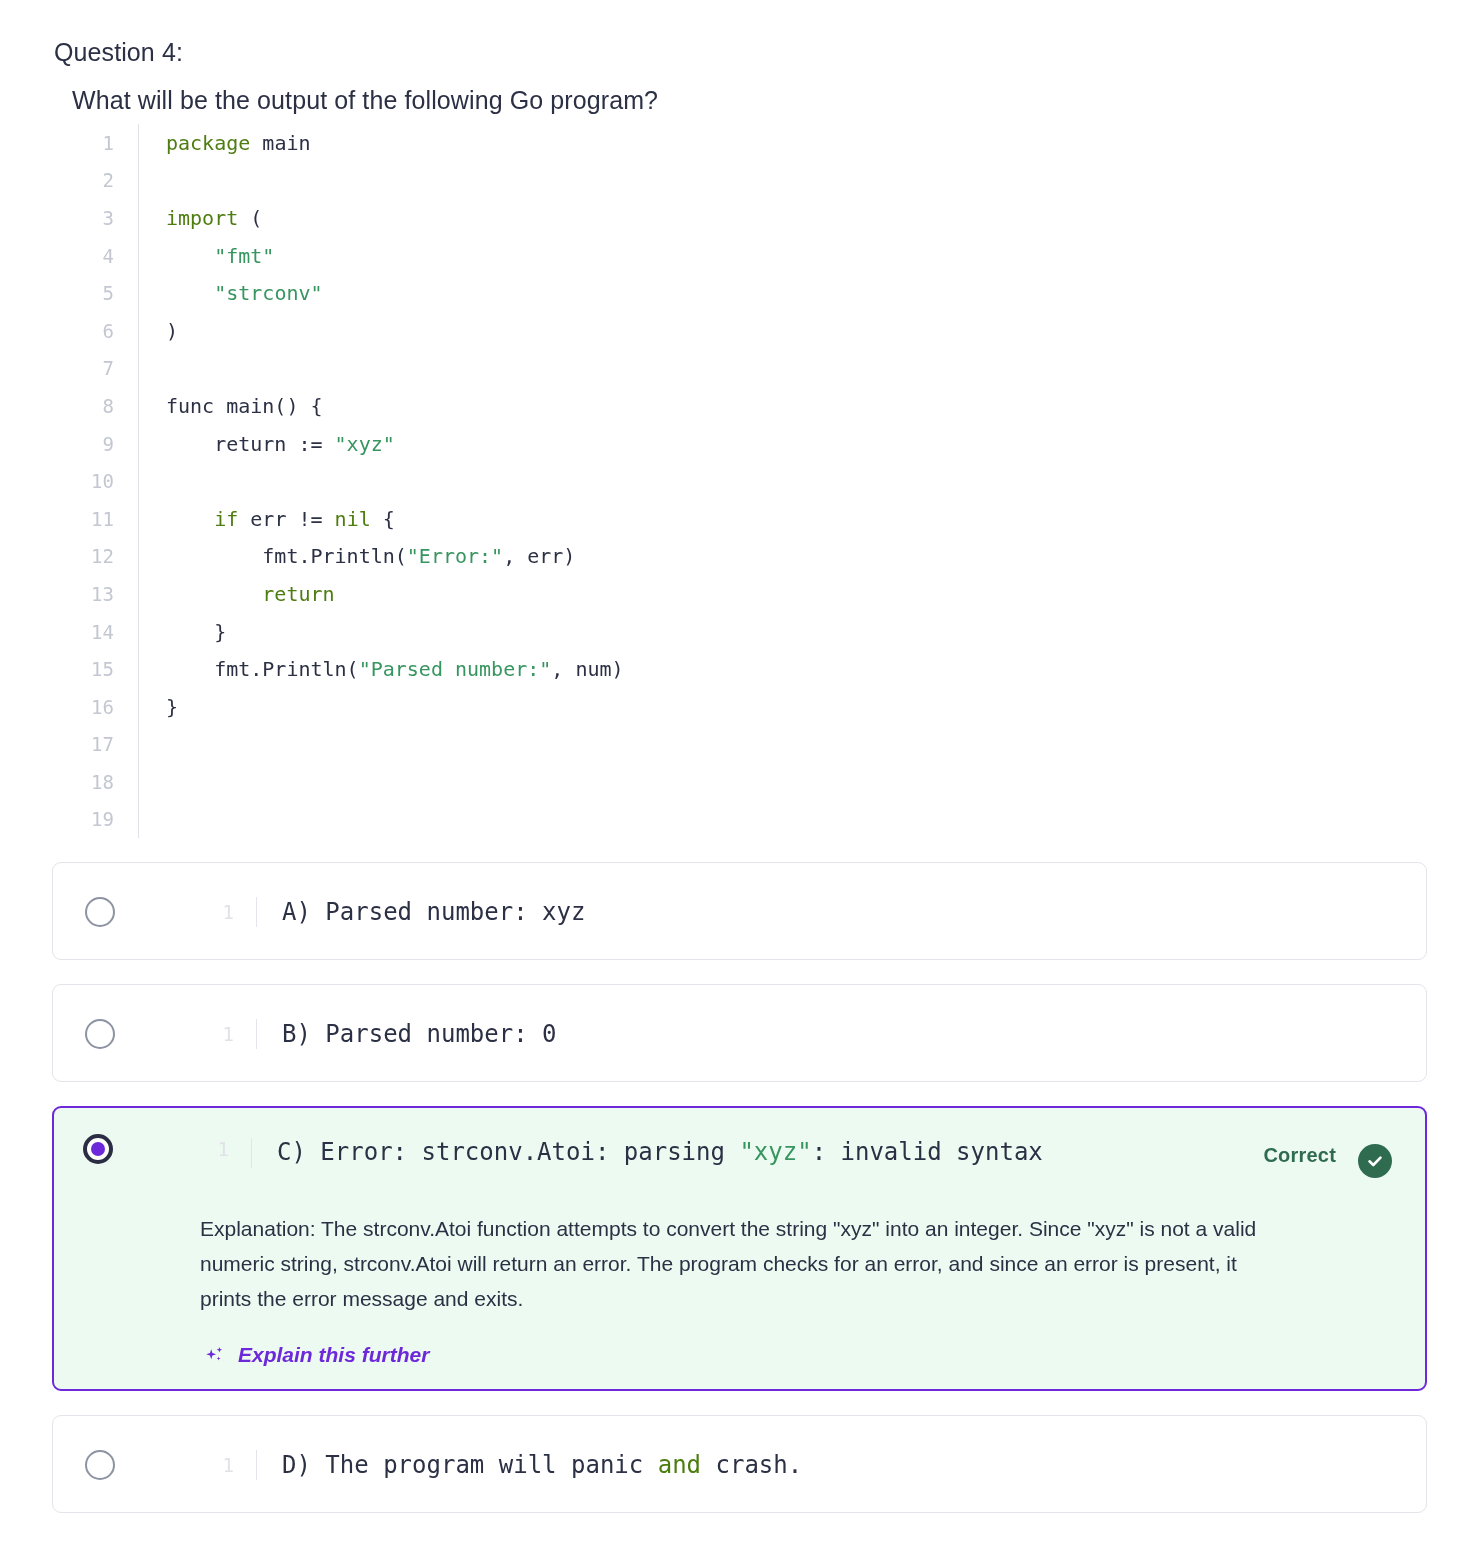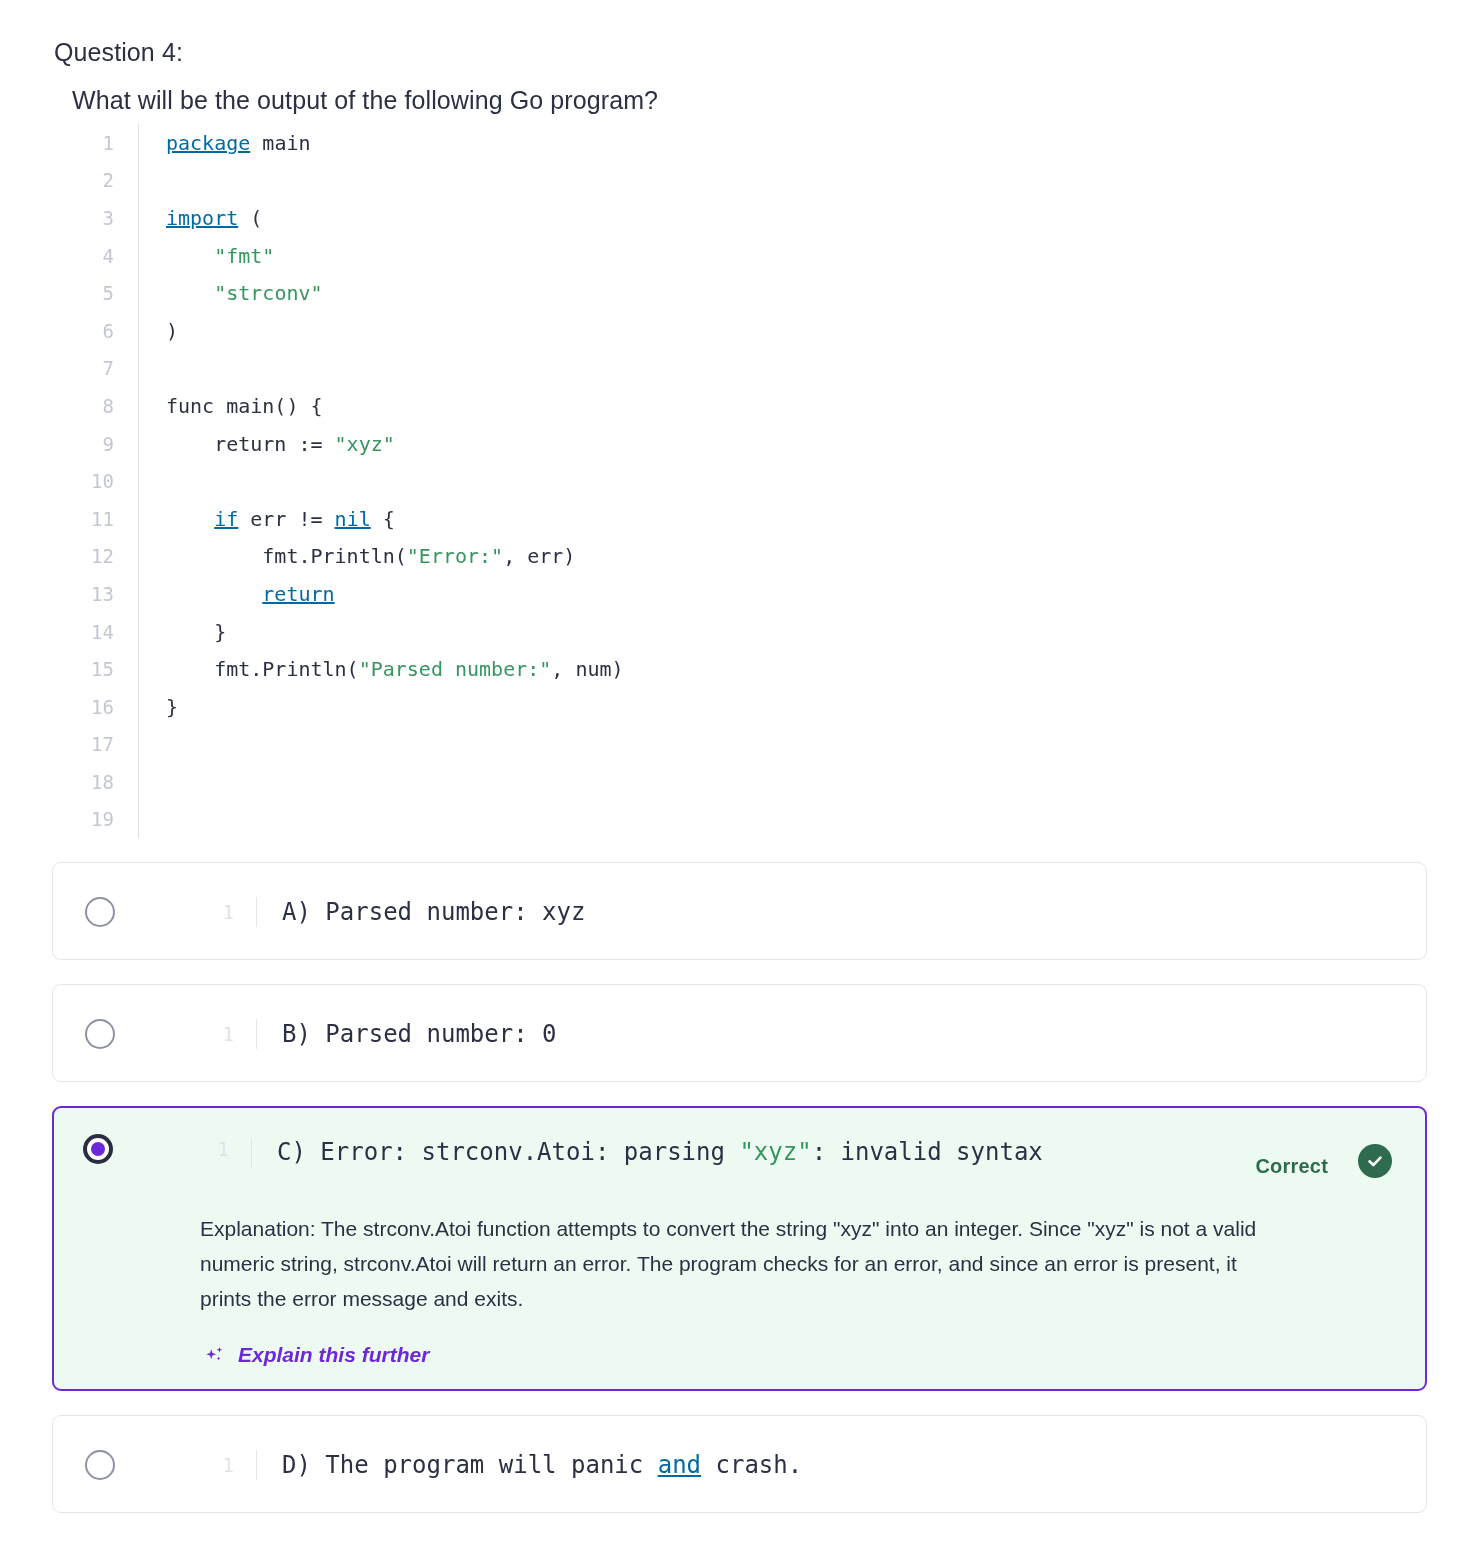--- a/index.html
+++ b/index.html
@@ -61,21 +61,21 @@
     background: #dfe2e8;
     margin: 0 0 0 24px;
     flex: 0 0 1px;
   }
   .code-text {
     padding-left: 27px;
     white-space: pre;
     color: #2b3044;
     flex: 1 1 auto;
   }
-  .kw  { color: #0369a1; text-decoration: underline; }
+  .kw  { color: #4d7c0f; }
   .str { color: #37955f; }
   .pln { color: #2b3044; }
 
   
   .options {
     position: absolute;
     left: 52px; top: 862px;
     width: 1375px;
   }
   .opt-card {
@@ -148,22 +148,22 @@
     white-space: pre;
     flex: 1 1 auto;
   }
   .opt-card.correct .opt-text { color: #2b3044; }
   .opt-card.correct .opt-ln { margin-left: 72px; }
 
   .correct-badge {
     position: absolute;
     right: 33px; top: 36px;
     display: flex;
-    align-items: flex-end;
-    gap: 30px;
+    align-items: flex-start;
+    gap: 22px;
   }
   .correct-badge .lbl {
     font-size: 20px;
     font-weight: bold;
     color: #2f6b4f;
     letter-spacing: .2px;
   }
   .check-circle {
     width: 34px; height: 34px;
     border-radius: 50%;

